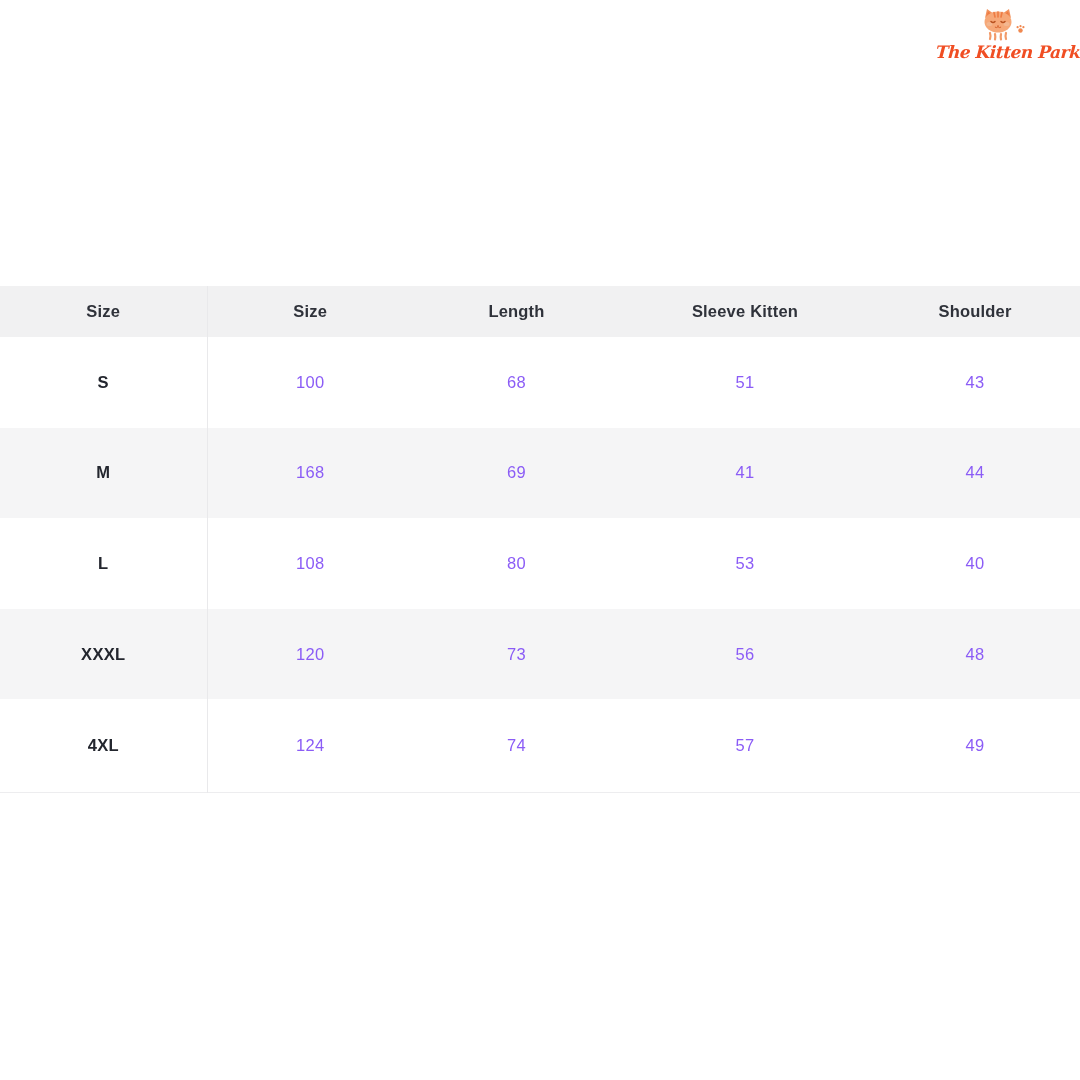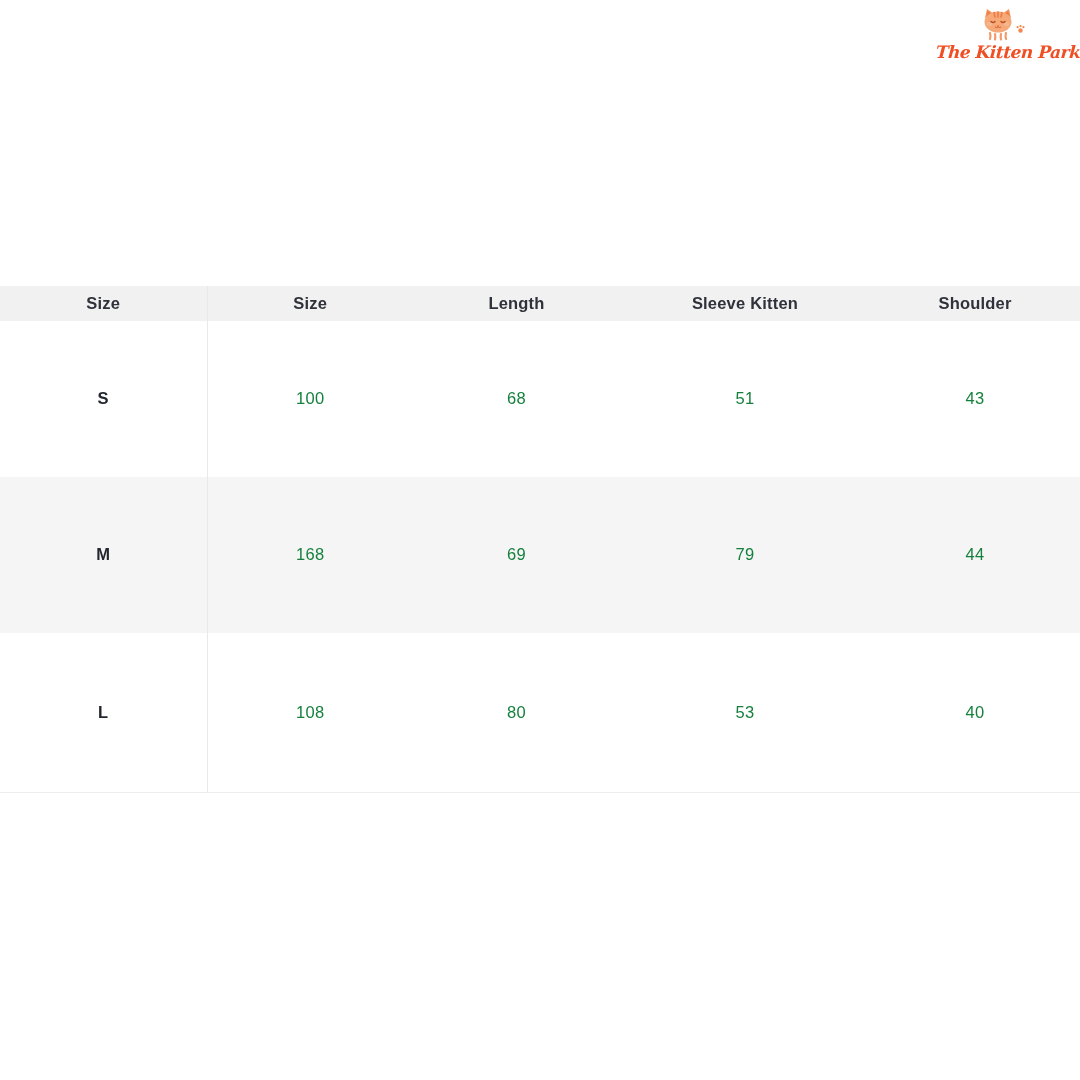--- a/index.html
+++ b/index.html
@@ -56,25 +56,25 @@
     border-bottom: 1px solid #ededef;
   }
   table.size-chart thead th {
     background: #f1f1f2;
     font-weight: bold;
     font-size: 16.5px;
     color: #2f323a;
     letter-spacing: 0.2px;
     text-align: center;
     vertical-align: middle;
-    padding: 8px;
+    padding: 16px;
   }
   table.size-chart td {
     font-size: 16.5px;
-    color: #15803d;
+    color: #8b5cf6;
     text-align: center;
     vertical-align: middle;
     padding: 0;
     letter-spacing: 0.3px;
   }
   table.size-chart td.size-col {
     font-weight: bold;
     color: #23262e;
   }
   table.size-chart th.size-col,
@@ -152,26 +152,40 @@
         <td class="size-col">S</td>
         <td>100</td>
         <td>68</td>
         <td>51</td>
         <td>43</td>
       </tr>
       <tr class="striped">
         <td class="size-col">M</td>
         <td>168</td>
         <td>69</td>
-        <td>79</td>
+        <td>41</td>
         <td>44</td>
       </tr>
       <tr class="plain">
         <td class="size-col">L</td>
         <td>108</td>
         <td>80</td>
         <td>53</td>
         <td>40</td>
       </tr>
+      <tr class="striped">
+        <td class="size-col">XXXL</td>
+        <td>120</td>
+        <td>73</td>
+        <td>56</td>
+        <td>48</td>
+      </tr>
+      <tr class="plain">
+        <td class="size-col">4XL</td>
+        <td>124</td>
+        <td>74</td>
+        <td>57</td>
+        <td>49</td>
+      </tr>
     </tbody>
   </table>
 
 </div>
 
 </body></html>

